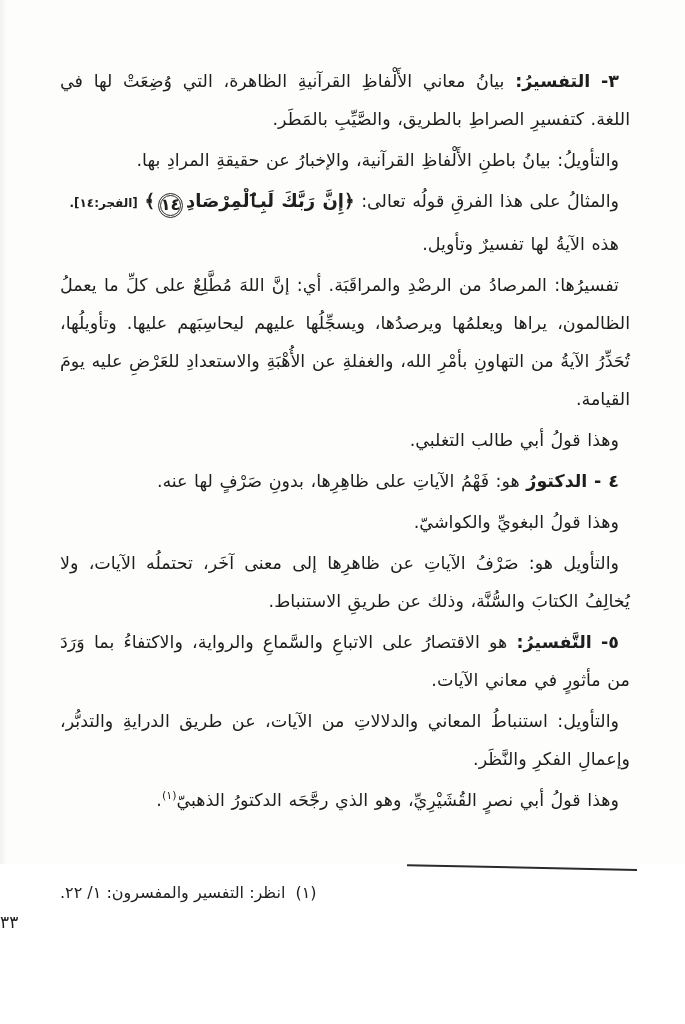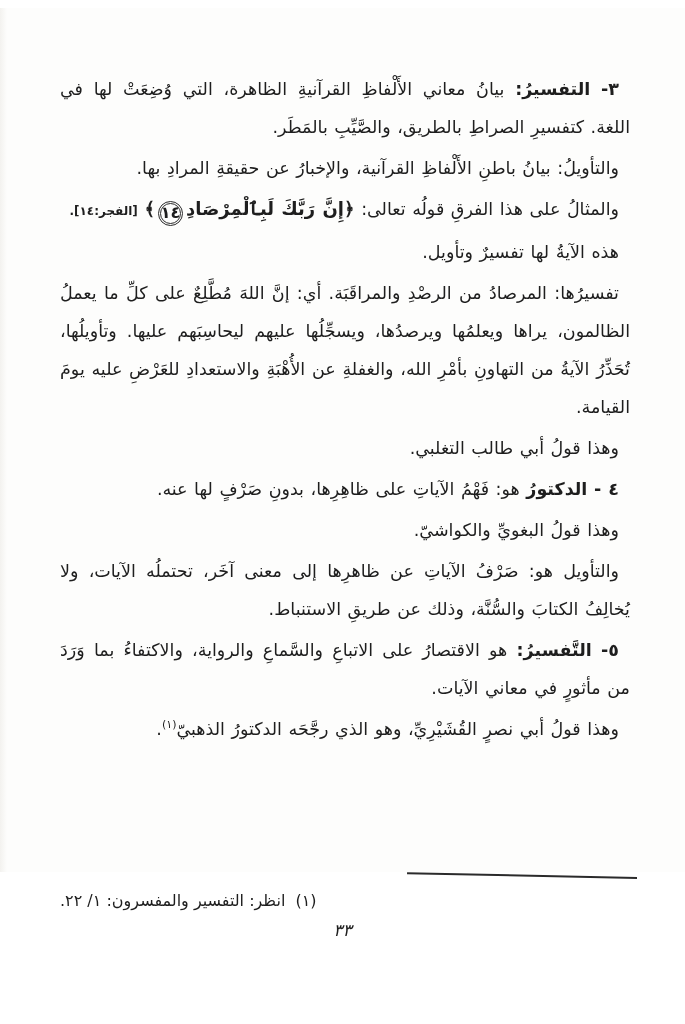--- a/index.html
+++ b/index.html
@@ -8,21 +8,20 @@
     background: #ffffff;
     font-family: "DejaVu Sans", sans-serif;
     color: #1e1e1e;
     overflow: hidden;
   }
   .page {
     position: relative;
     width: 685px; height: 864px;
     background: linear-gradient(90deg, #f3f2ef 0px, #fdfdfc 7px, #fdfdfc 100%);
     direction: rtl;
-    margin-top: 8px;
   }
   .content {
     position: absolute;
     top: 62px; right: 55px; left: 60px;
     direction: rtl;
   }
   .para {
     font-size: 17.5px;
     line-height: 38px;
     text-align: justify;
@@ -81,24 +80,23 @@
     font-size: 16px;
     line-height: 30px;
     text-align: left;
     direction: rtl;
   }
   .footnote .fn-marker { margin-left: 10px; }
   .page-number {
     position: absolute;
     top: 912px;
     left: 0; right: 0;
-    text-align: center;
+    text-align: left;
     font-size: 17px;
     letter-spacing: 1px;
-    font-style: italic;
   }
 </style>
 </head>
 <body>
 
 <div class="page">
 
   <div class="content">
 
     <p class="para"><span class="num">٣-</span> <span class="term">التفسيرُ:</span> <span>بيانُ معاني الأَلْفاظِ القرآنيةِ الظاهرة، التي وُضِعَتْ لها في اللغة. كتفسيرِ الصراطِ بالطريق، والصَّيِّبِ بالمَطَر.</span></p>
@@ -116,20 +114,21 @@
     <p class="para"><span>وهذا قولُ أبي طالب التغلبي.</span></p>
 
     <p class="para"><span class="num">٤ -</span> <span class="term">الدكتورُ</span> <span>هو: فَهْمُ الآياتِ على ظاهِرِها، بدونِ صَرْفٍ لها عنه.</span></p>
 
     <p class="para"><span>وهذا قولُ البغويِّ والكواشيّ.</span></p>
 
     <p class="para"><span>والتأويل هو: صَرْفُ الآياتِ عن ظاهرِها إلى معنى آخَر، تحتملُه الآيات، ولا يُخالِفُ الكتابَ والسُّنَّة، وذلك عن طريقِ الاستنباط.</span></p>
 
     <p class="para"><span class="num">٥-</span> <span class="term">التَّفسيرُ:</span> <span>هو الاقتصارُ على الاتباعِ والسَّماعِ والرواية، والاكتفاءُ بما وَرَدَ من مأثورٍ في معاني الآيات.</span></p>
 
+    <p class="para"><span>والتأويل: استنباطُ المعاني والدلالاتِ من الآيات، عن طريق الدرايةِ والتدبُّر، وإعمالِ الفكرِ والنَّظَر.</span></p>
 
     <p class="para"><span>وهذا قولُ أبي نصرٍ القُشَيْرِيِّ، وهو الذي رجَّحَه الدكتورُ الذهبيّ</span><span class="fn-ref">(١)</span><span>.</span></p>
 
   </div>
 
   <hr class="footnote-rule">
 
   <div class="footnote"><span class="fn-marker">(١)</span><span>انظر: التفسير والمفسرون: ١/ ٢٢.</span></div>
 
   <div class="page-number">٣٣</div>

